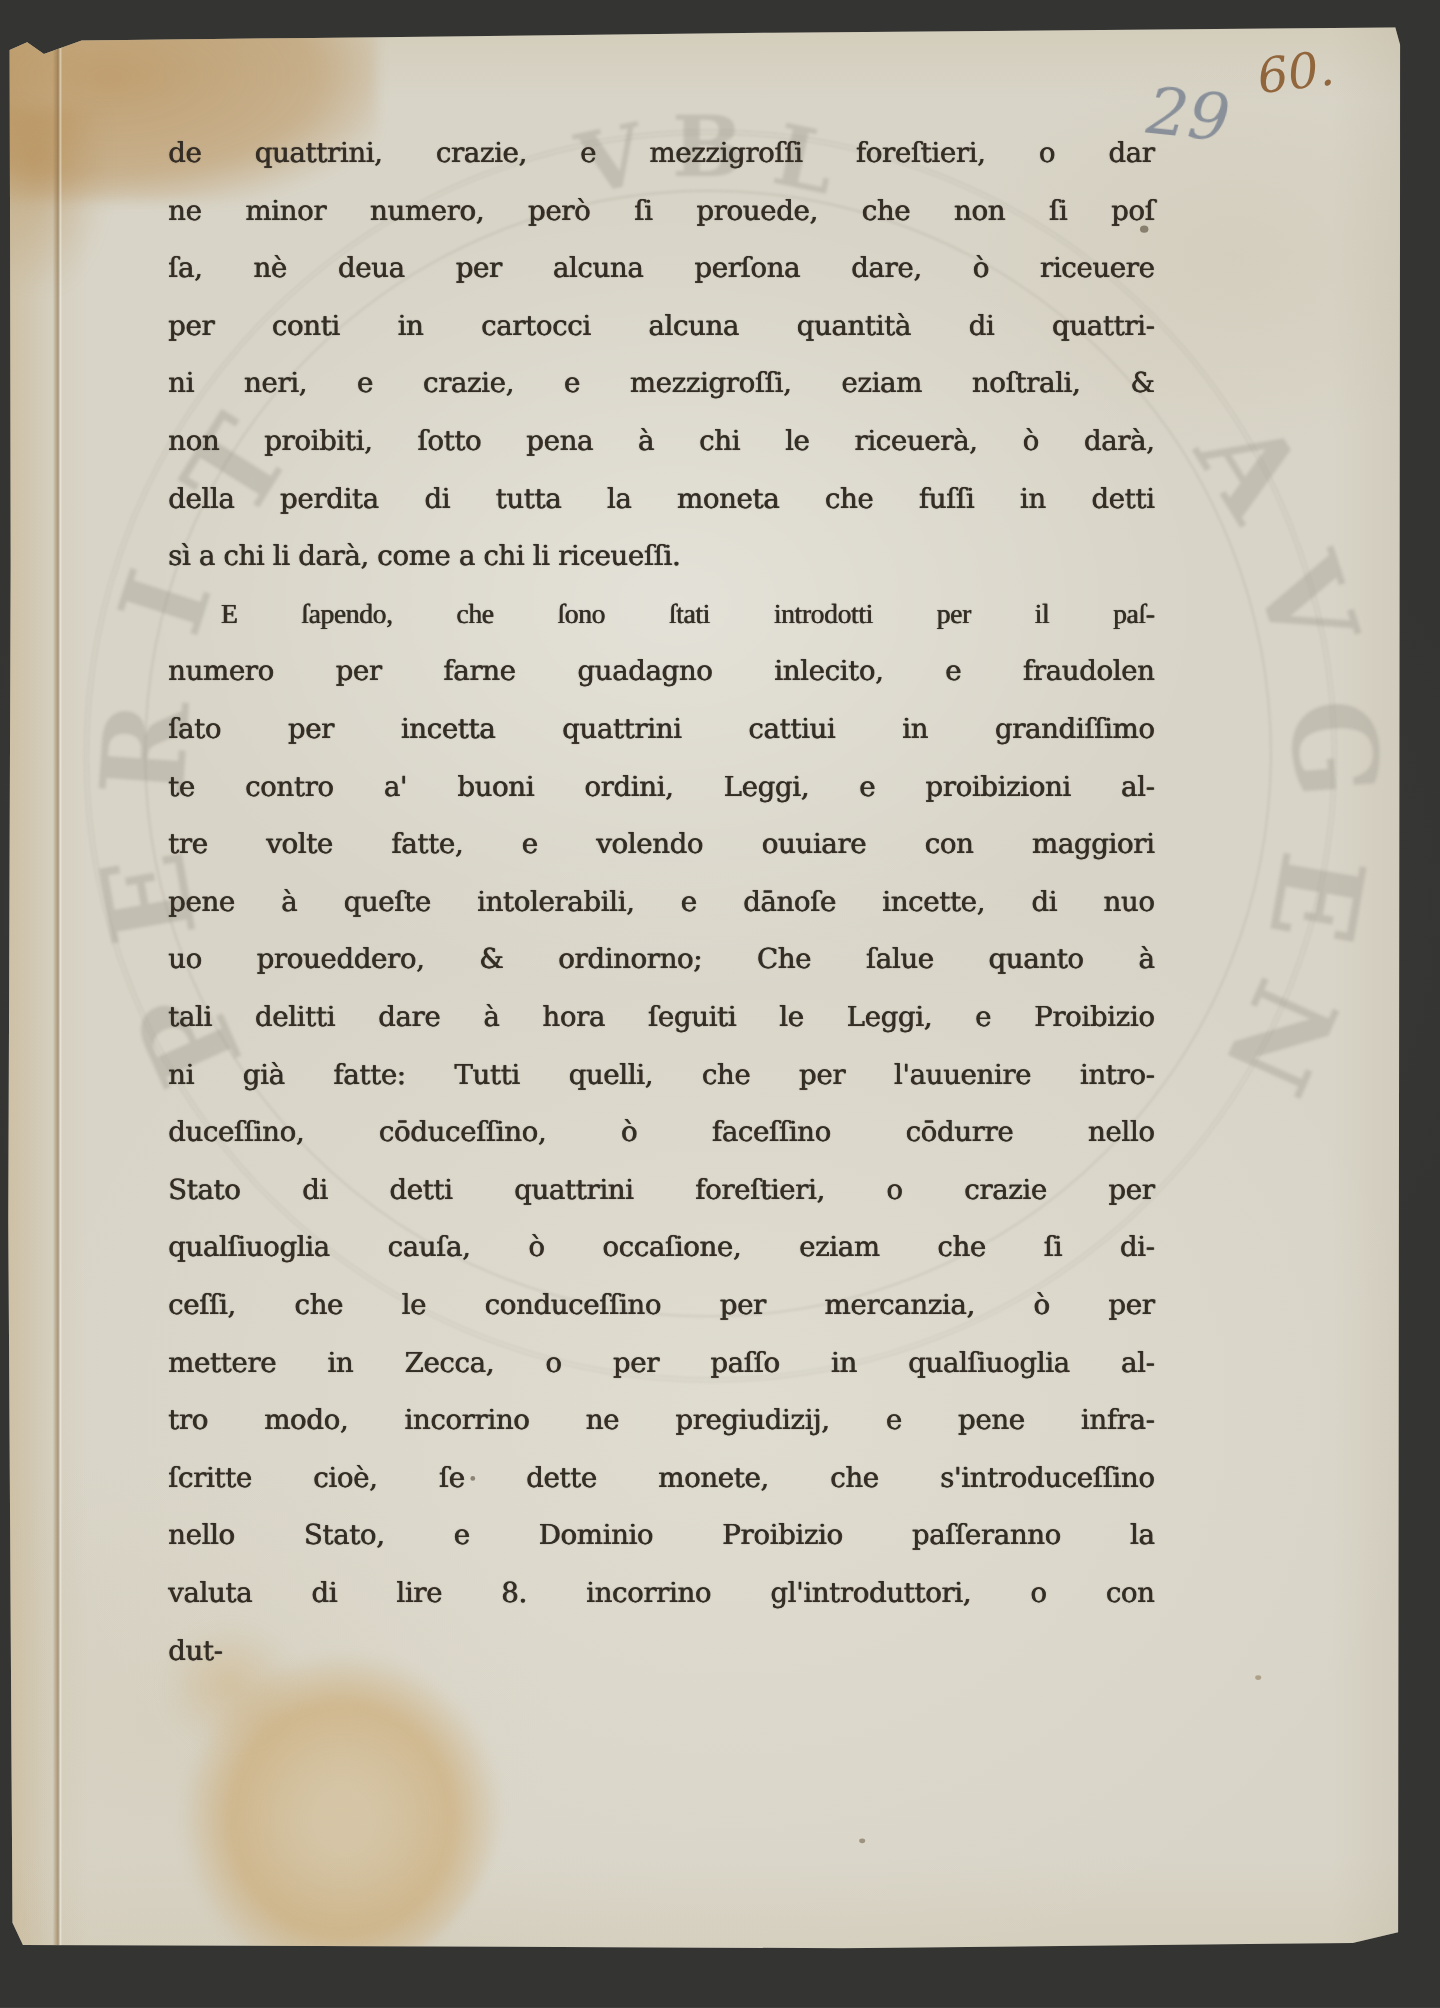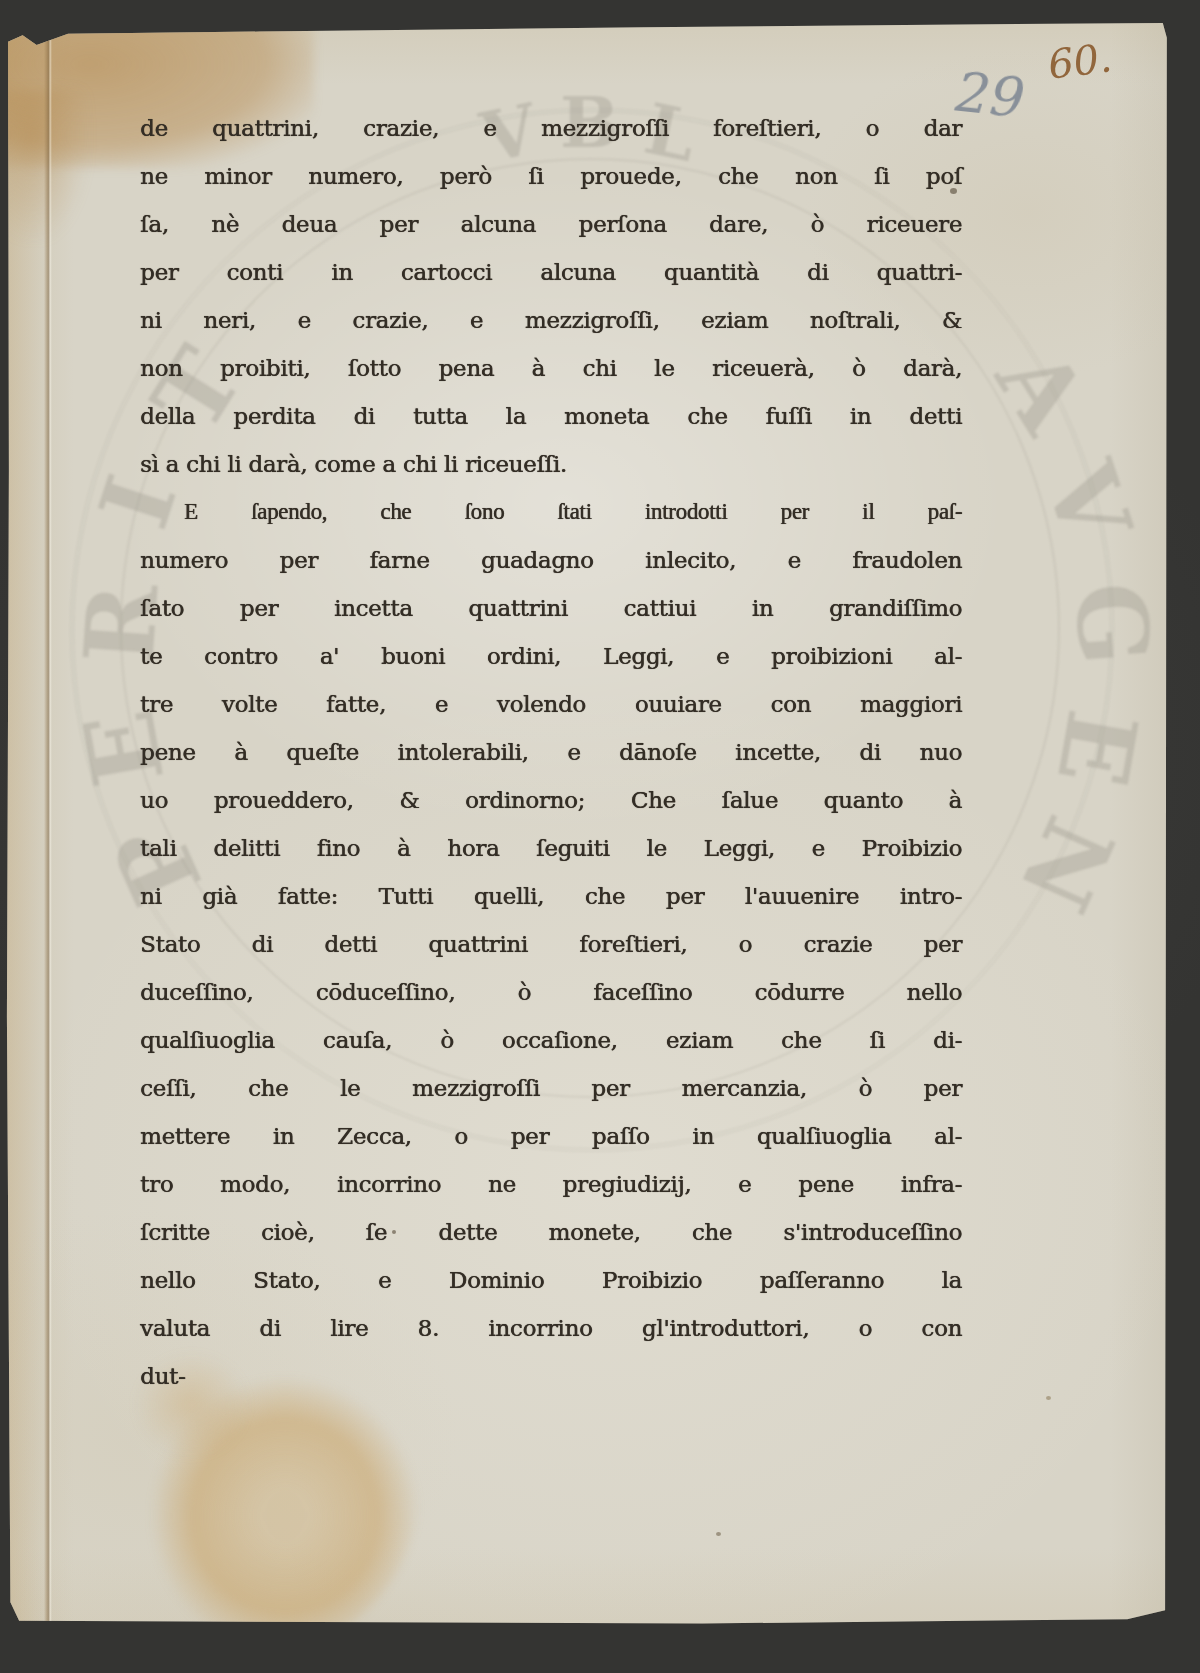--- a/index.html
+++ b/index.html
@@ -125,26 +125,26 @@
       <div class="line">non proibiti, ſotto pena à chi le riceuerà, ò darà,</div>
       <div class="line">della perdita di tutta la moneta che fuſſi in detti</div>
       <div class="line end">sì a chi li darà, come a chi li riceueſſi.</div>
       <div class="line indent">E ſapendo, che ſono ſtati introdotti per il paſ-</div>
       <div class="line">numero per farne guadagno inlecito, e fraudolen</div>
       <div class="line">ſato per incetta quattrini cattiui in grandiſſimo</div>
       <div class="line">te contro a' buoni ordini, Leggi, e proibizioni al-</div>
       <div class="line">tre volte fatte, e volendo ouuiare con maggiori</div>
       <div class="line">pene à queſte intolerabili, e dānoſe incette, di nuo</div>
       <div class="line">uo proueddero, &amp; ordinorno; Che ſalue quanto à</div>
-      <div class="line">tali delitti fino à hora ſeguiti le Leggi, e Proibizio</div>
+      <div class="line">tali delitti dare à hora ſeguiti le Leggi, e Proibizio</div>
       <div class="line">ni già fatte: Tutti quelli, che per l'auuenire intro-</div>
+      <div class="line">duceſſino, cōduceſſino, ò faceſſino cōdurre nello</div>
       <div class="line">Stato di detti quattrini foreſtieri, o crazie per</div>
-      <div class="line">duceſſino, cōduceſſino, ò faceſſino cōdurre nello</div>
       <div class="line">qualſiuoglia cauſa, ò occaſione, eziam che ſi di-</div>
-      <div class="line">ceſſi, che le mezzigroſſi per mercanzia, ò per</div>
+      <div class="line">ceſſi, che le conduceſſino per mercanzia, ò per</div>
       <div class="line">mettere in Zecca, o per paſſo in qualſiuoglia al-</div>
       <div class="line">tro modo, incorrino ne pregiudizij, e pene infra-</div>
       <div class="line">ſcritte cioè, ſe dette monete, che s'introduceſſino</div>
       <div class="line">nello Stato, e Dominio Proibizio paſſeranno la</div>
       <div class="line">valuta di lire 8. incorrino gl'introduttori, o con</div>
       <div class="catchword">dut-</div>
     </div>
 
   </div>
 </div>

